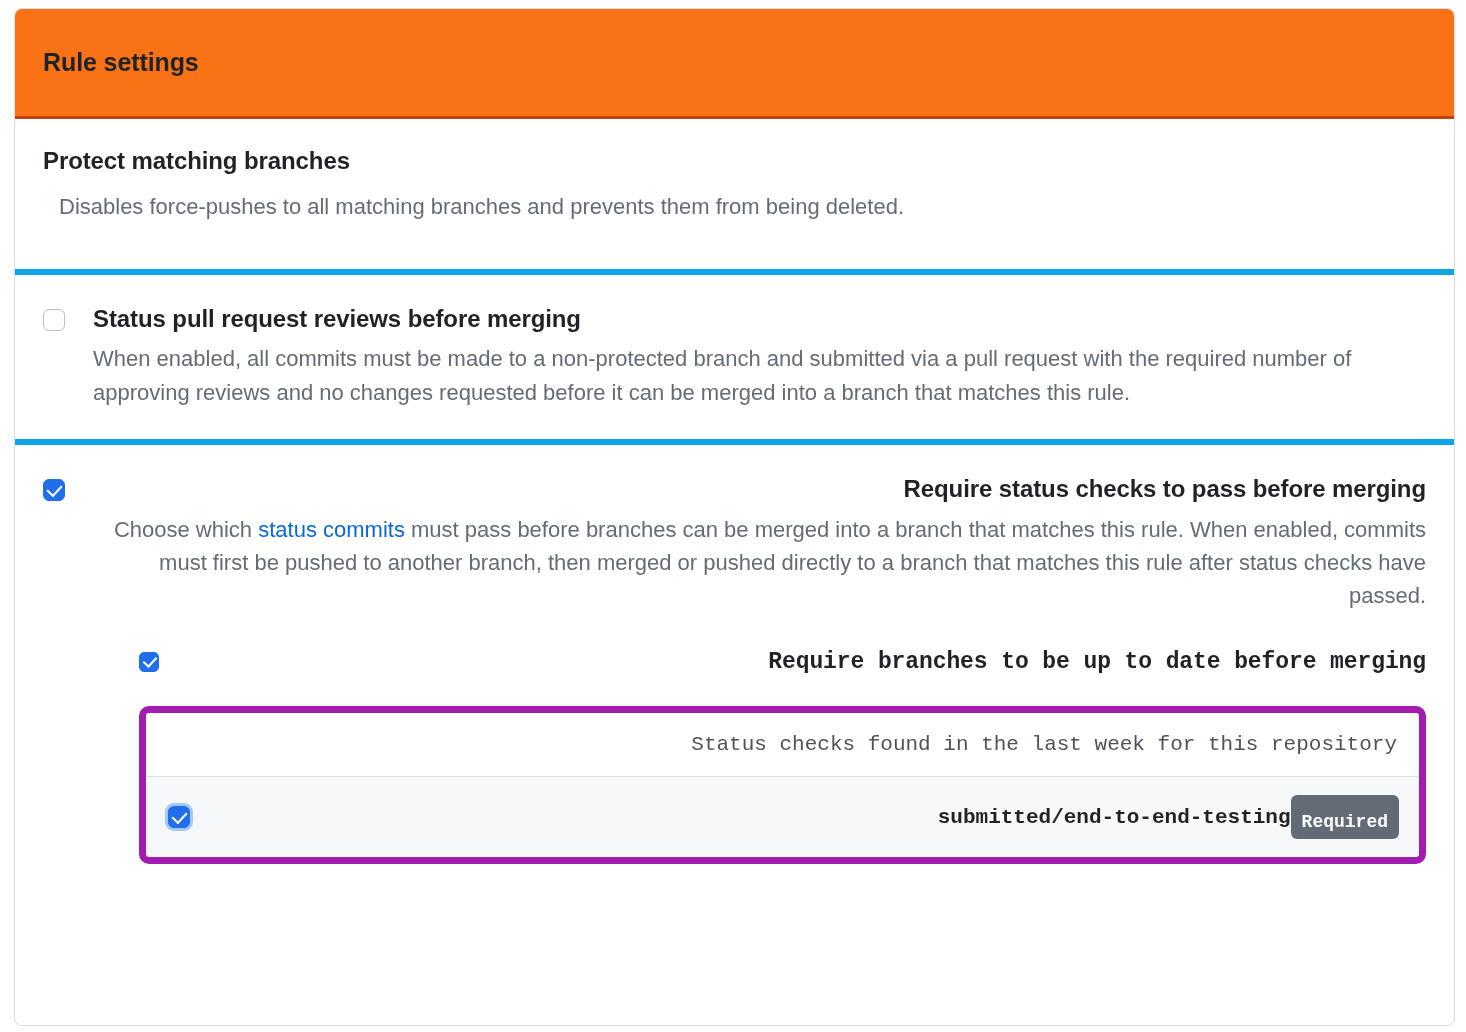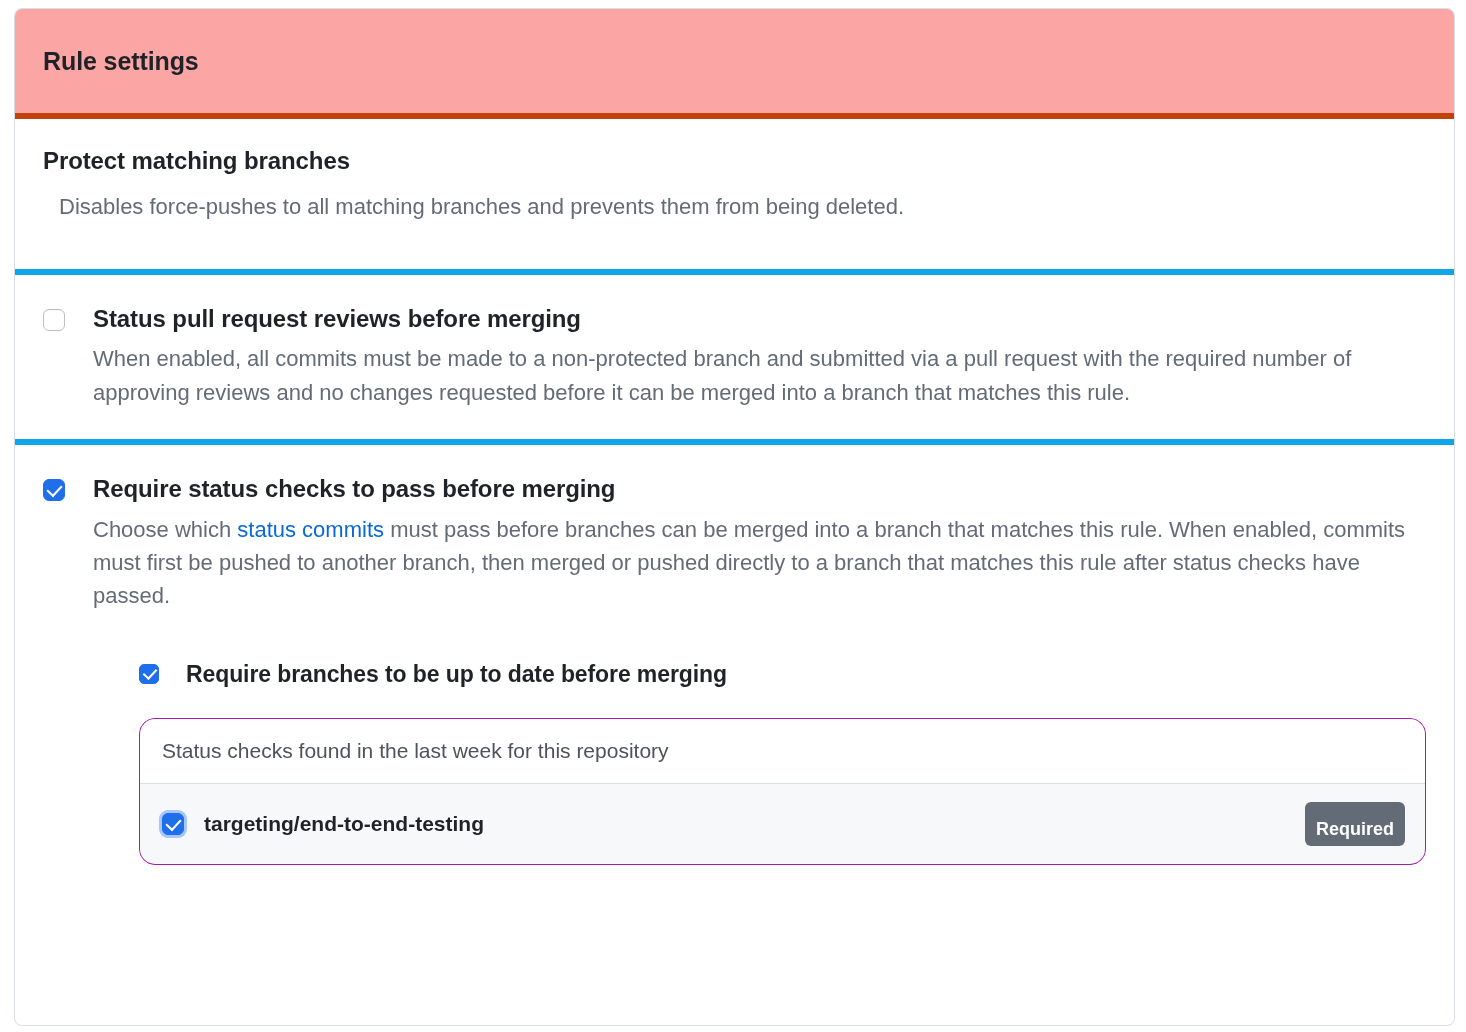--- a/index.html
+++ b/index.html
@@ -20,41 +20,41 @@
     width: 1441px;
     height: 1018px;
     background: #ffffff;
     border: 1px solid #d8dee4;
     border-radius: 8px;
     overflow: hidden;
   }
 
   
   .card-header {
-    background: #fca5a5;
-    border-bottom: 6px solid #c2410c;
+    background: #f97316;
+    border-bottom: 3px solid #c2410c;
     height: 110px;
     display: flex;
     align-items: center;
     padding: 0 28px;
   }
   .card-header h1 {
     margin: 0;
     font-size: 25px;
     font-weight: 700;
     color: #1f2328;
     letter-spacing: -0.1px;
   }
 
   
   .section {
     padding: 28px 28px 30px 28px;
     border-bottom: 6px solid #0ea5e9;
   }
-  .section.last { border-bottom: none; }
+  .section.last { border-bottom: none; text-align: right; }
 
   .section-title {
     margin: 0 0 10px 0;
     font-size: 24px;
     font-weight: 700;
     color: #1f2328;
     letter-spacing: -0.1px;
   }
   .section-desc {
     margin: 16px;
@@ -118,33 +118,34 @@
     color: #636c76;
     max-width: 1350px;
   }
   .check-desc a {
     color: #0969da;
     text-decoration: none;
   }
 
   
   .nested-block {
-    margin-top: 46px;
+    margin-top: 34px;
     padding-left: 46px;
+    font-family: Liberation Mono, monospace;
   }
   .nested-block .check-row .cb { top: 5px; width: 20px; height: 20px; border-radius: 5px; }
   .nested-block .check-row .cb.checked::after { left: 5.5px; top: 1.5px; width: 6px; height: 11px; }
   .nested-block .check-label { font-size: 23px; }
   .nested-block .check-desc { font-size: 22px; max-width: 1300px; }
 
   
   .checks-box {
     margin-top: 28px;
-    border: 1px solid #a21caf;
-    border-radius: 16px;
+    border: 7px solid #a21caf;
+    border-radius: 10px;
     overflow: hidden;
     background: #a21caf;
     max-width: 1336px;
   }
   .checks-box-header {
     padding: 20px 22px;
     font-size: 21px;
     color: #4c535b;
     background: #ffffff;
     border-bottom: 1px solid #d8dee4;
@@ -214,21 +215,21 @@
           <span class="cb checked"></span>
           <span class="check-label">Require branches to be up to date before merging</span>
         </div>
 
         <div class="checks-box">
           <div class="checks-box-header">Status checks found in the last week for this repository</div>
           <div class="checks-row">
             <span class="cb-wrap">
               <span class="cb checked focused"></span>
             </span>
-            <span class="checks-row-label">targeting/end-to-end-testing</span>
+            <span class="checks-row-label">submitted/end-to-end-testing</span>
             <span class="badge">Required</span>
           </div>
         </div>
       </div>
     </div>
   </div>
 
 </div>
 
 </body></html>

